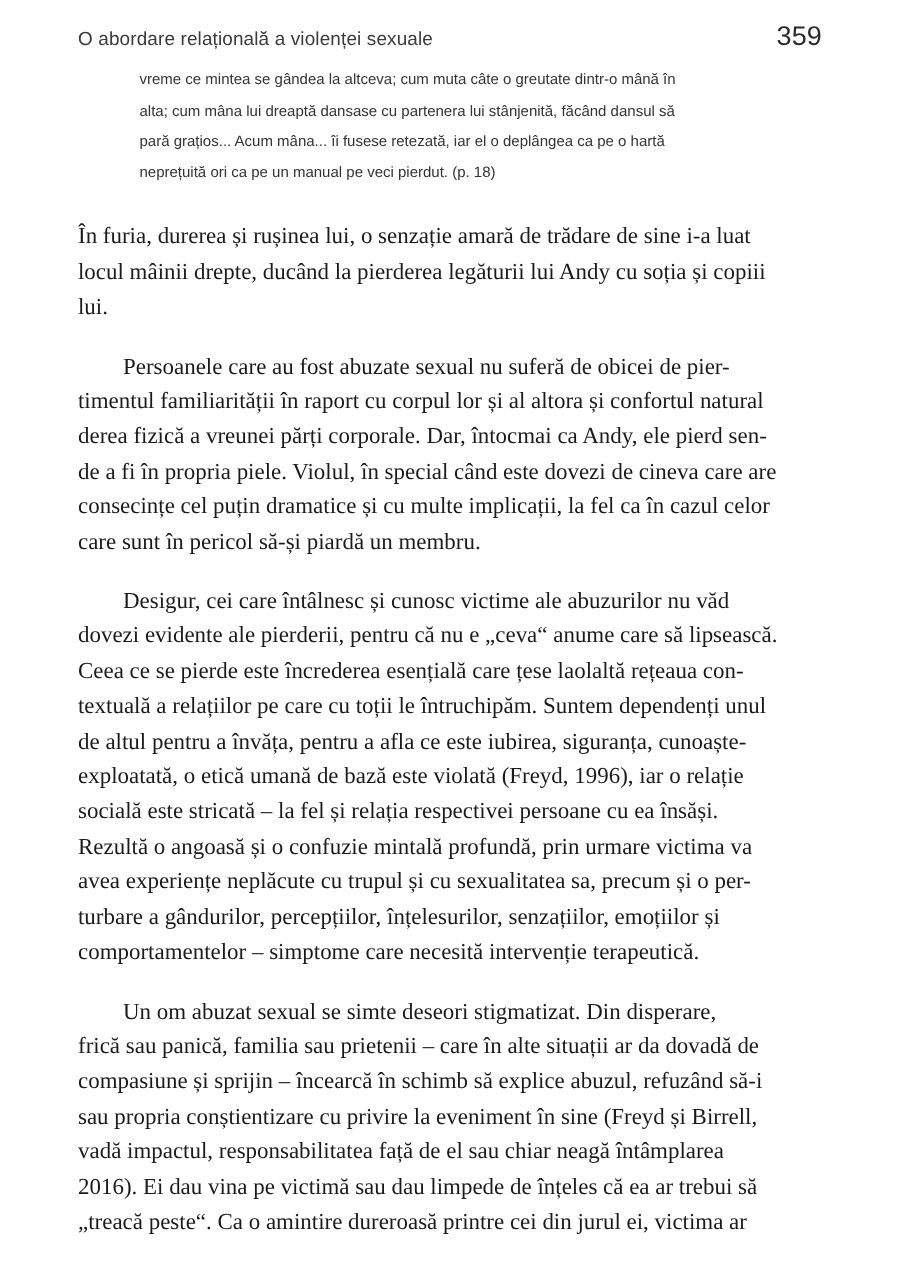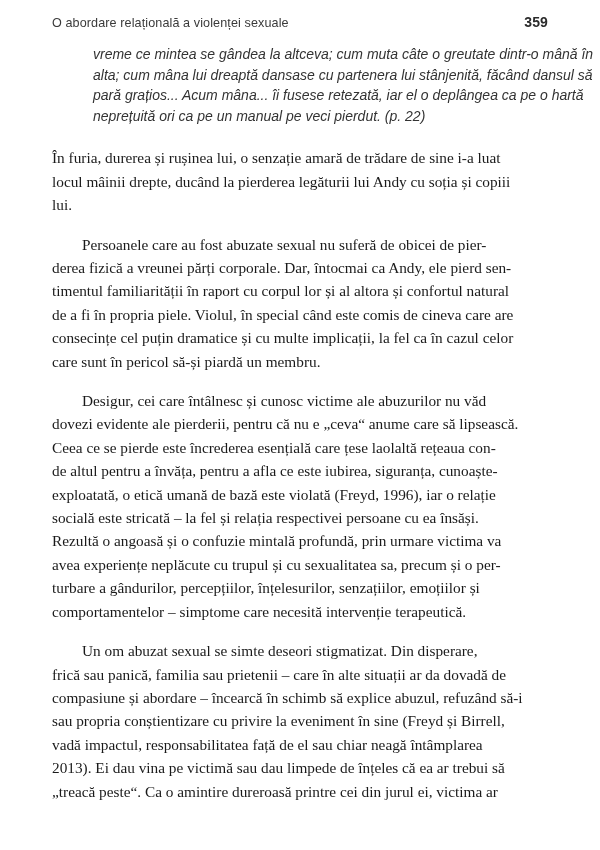--- a/index.html
+++ b/index.html
@@ -35,45 +35,43 @@
     font-family: "Liberation Sans", sans-serif;
     font-size: 12.6px;
     letter-spacing: 0.1px;
     color: #3a3a3a;
   }
   .running-head .head-title {
     white-space: nowrap;
   }
   .running-head .folio {
     font-family: "Liberation Sans", sans-serif;
-    font-size: 14px;
+    font-size: 18px;
     color: #2b2b2b;
-    font-weight: bold;
   }
 
   
   .content {
     position: absolute;
     top: 44px;
     left: 52px;
     width: 496px;
   }
 
   
   .blockquote {
     margin: 0 0 0 0;
     padding: 0 34px 0 41px;
     font-family: "Liberation Sans", sans-serif;
-    font-size: 14px;
+    font-size: 10px;
     line-height: 20.6px;
     text-align: justify;
     color: #333333;
     -webkit-hyphens: none;
     hyphens: none;
-    font-style: italic;
   }
   .blockquote .qline {
     display: block;
     white-space: nowrap;
   }
   .blockquote .qline.justify {
     display: flex;
     justify-content: space-between;
   }
   .blockquote .qline.justify > span {
@@ -120,21 +118,21 @@
     <blockquote class="blockquote">
       <span class="qline justify">
         <span>vreme ce mintea se gândea la altceva; cum muta câte o greutate dintr-o mână în</span>
       </span>
       <span class="qline justify">
         <span>alta; cum mâna lui dreaptă dansase cu partenera lui stânjenită, făcând dansul să</span>
       </span>
       <span class="qline justify">
         <span>pară grațios... Acum mâna... îi fusese retezată, iar el o deplângea ca pe o hartă</span>
       </span>
-      <span class="qline">neprețuită ori ca pe un manual pe veci pierdut. (p. 22)</span>
+      <span class="qline">neprețuită ori ca pe un manual pe veci pierdut. (p. 18)</span>
     </blockquote>
 
     <div class="body-text">
 
       <p class="para">
         <span class="pline justify">
             <span>În furia, durerea și rușinea lui, o senzație amară de trădare de sine i-a luat</span>
           </span>
         <span class="pline justify">
             <span>locul mâinii drepte, ducând la pierderea legăturii lui Andy cu soția și copiii</span>
@@ -142,47 +140,50 @@
         <span class="pline">lui.</span>
       </p>
 
       <div class="gap-sm"></div>
 
       <p class="para">
         <span class="pline justify">
             <span style="padding-left:30px">Persoanele care au fost abuzate sexual nu suferă de obicei de pier-</span>
           </span>
         <span class="pline justify">
+            <span>timentul familiarității în raport cu corpul lor și al altora și confortul natural</span>
+          </span>
+        <span class="pline justify">
             <span>derea fizică a vreunei părți corporale. Dar, întocmai ca Andy, ele pierd sen-</span>
           </span>
         <span class="pline justify">
-            <span>timentul familiarității în raport cu corpul lor și al altora și confortul natural</span>
-          </span>
-        <span class="pline justify">
-            <span>de a fi în propria piele. Violul, în special când este comis de cineva care are</span>
+            <span>de a fi în propria piele. Violul, în special când este dovezi de cineva care are</span>
           </span>
         <span class="pline justify">
             <span>consecințe cel puțin dramatice și cu multe implicații, la fel ca în cazul celor</span>
           </span>
         <span class="pline">care sunt în pericol să-și piardă un membru.</span>
       </p>
 
       <div class="gap-sm"></div>
 
       <p class="para">
         <span class="pline justify">
             <span style="padding-left:30px">Desigur, cei care întâlnesc și cunosc victime ale abuzurilor nu văd</span>
           </span>
         <span class="pline justify">
             <span>dovezi evidente ale pierderii, pentru că nu e „ceva“ anume care să lipsească.</span>
           </span>
         <span class="pline justify">
             <span>Ceea ce se pierde este încrederea esențială care țese laolaltă rețeaua con-</span>
           </span>
         <span class="pline justify">
+            <span>textuală a relațiilor pe care cu toții le întruchipăm. Suntem dependenți unul</span>
+          </span>
+        <span class="pline justify">
             <span>de altul pentru a învăța, pentru a afla ce este iubirea, siguranța, cunoaște-</span>
           </span>
         <span class="pline justify">
             <span>exploatată, o etică umană de bază este violată (Freyd, 1996), iar o relație</span>
           </span>
         <span class="pline justify">
             <span>socială este stricată – la fel și relația respectivei persoane cu ea însăși.</span>
           </span>
         <span class="pline justify">
             <span>Rezultă o angoasă și o confuzie mintală profundă, prin urmare victima va</span>
@@ -199,30 +200,30 @@
       <div class="gap-sm"></div>
 
       <p class="para">
         <span class="pline justify">
             <span style="padding-left:30px">Un om abuzat sexual se simte deseori stigmatizat. Din disperare,</span>
           </span>
         <span class="pline justify">
             <span>frică sau panică, familia sau prietenii – care în alte situații ar da dovadă de</span>
           </span>
         <span class="pline justify">
-            <span>compasiune și abordare – încearcă în schimb să explice abuzul, refuzând să-i</span>
+            <span>compasiune și sprijin – încearcă în schimb să explice abuzul, refuzând să-i</span>
           </span>
         <span class="pline justify">
             <span>sau propria conștientizare cu privire la eveniment în sine (Freyd și Birrell,</span>
           </span>
         <span class="pline justify">
             <span>vadă impactul, responsabilitatea față de el sau chiar neagă întâmplarea</span>
           </span>
         <span class="pline justify">
-            <span>2013). Ei dau vina pe victimă sau dau limpede de înțeles că ea ar trebui să</span>
+            <span>2016). Ei dau vina pe victimă sau dau limpede de înțeles că ea ar trebui să</span>
           </span>
         <span class="pline justify">
             <span>„treacă peste“. Ca o amintire dureroasă printre cei din jurul ei, victima ar</span>
           </span>
 
       </p>
 
     </div>
   </div>
 </div>

